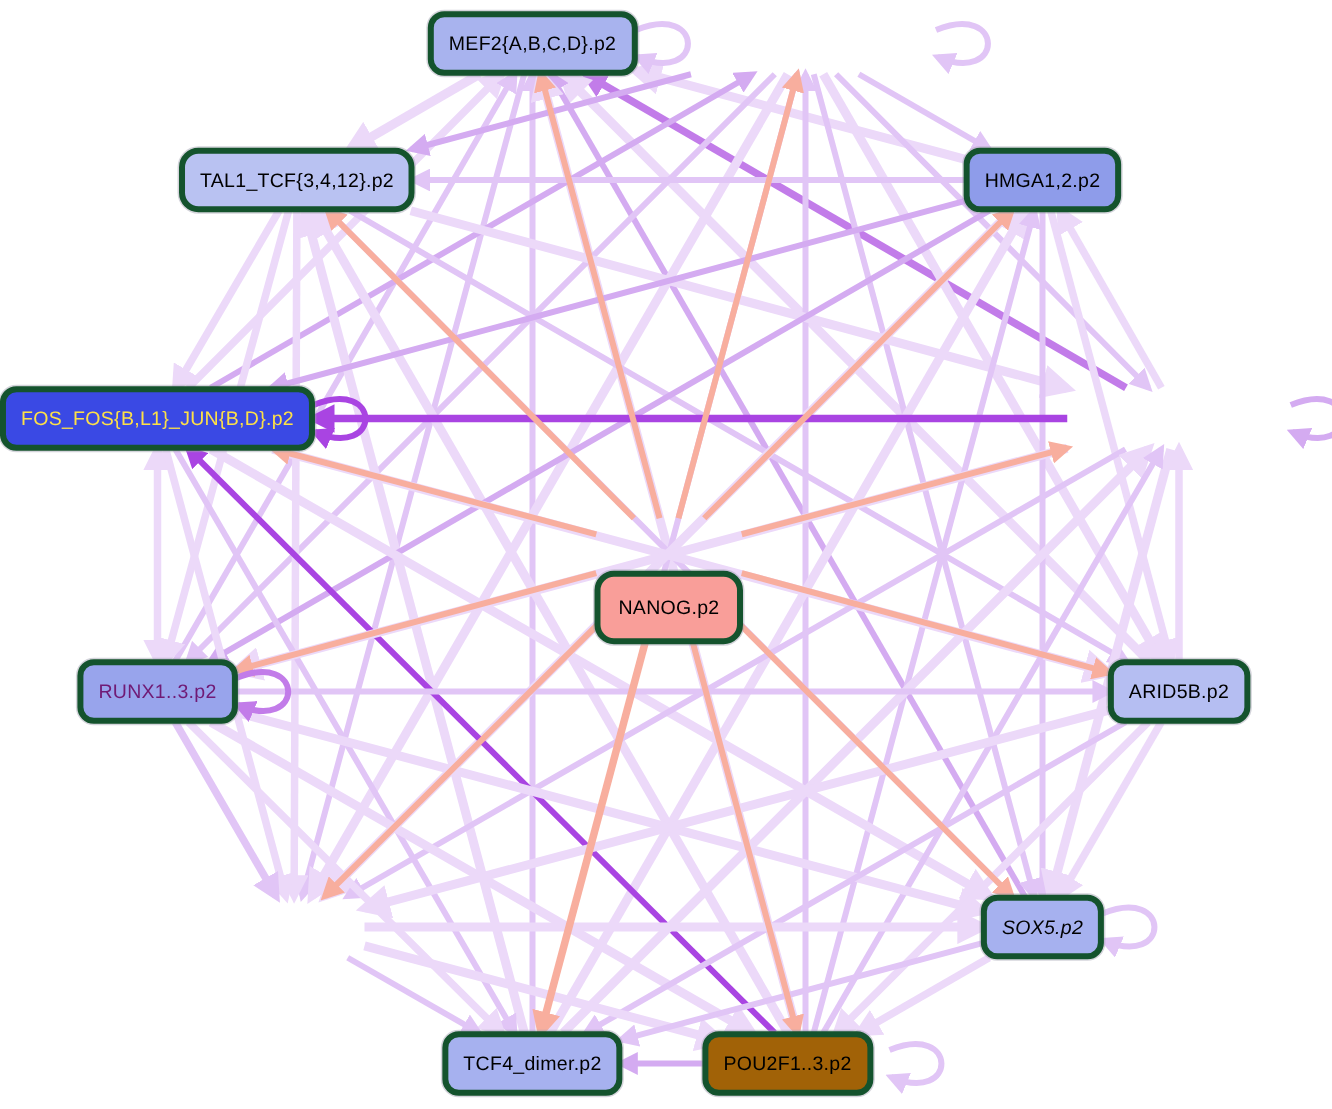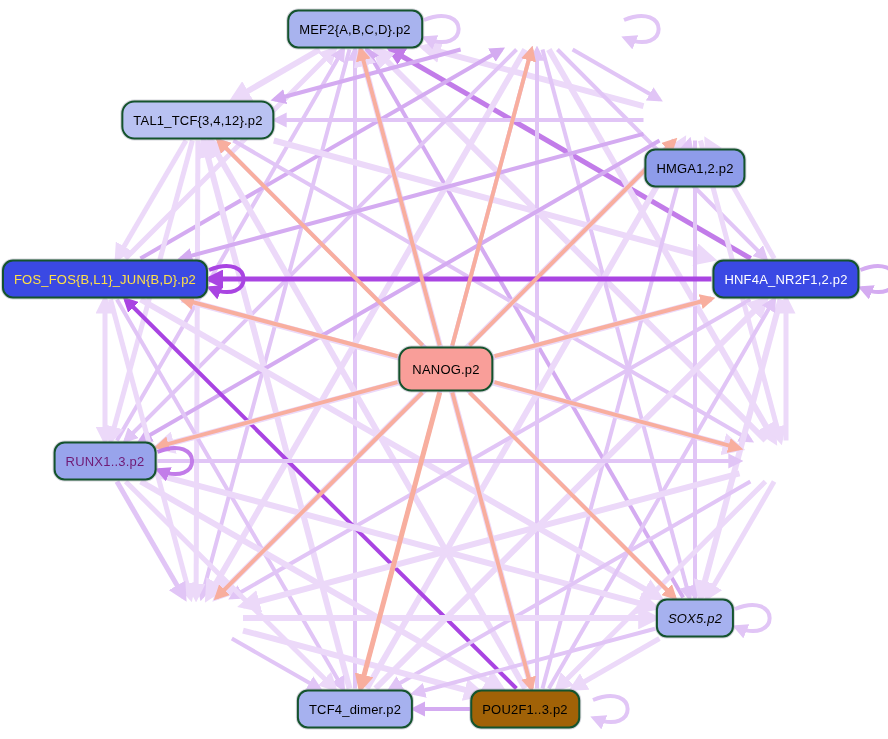--- a/index.html
+++ b/index.html
@@ -13,27 +13,27 @@
   #edge-layer{position:absolute;left:0;top:0;}
   #node-layer{position:absolute;left:0;top:0;width:100%;height:100%;pointer-events:none;}
   .gnode{
     position:absolute;
     transform:translate(-50%,-50%);
     white-space:nowrap;
     font-size:13px;
     line-height:1;
     padding:11px 10px;
     border-radius:11px;
-    border:2px solid #14532d;
+    border:4px solid #14532d;
     box-shadow:0 0 0 1px rgba(160,160,175,0.45);
     pointer-events:auto;
     cursor:default;
     letter-spacing:0.2px;
   }
-  .gnode.center{padding:14px 12px;border-radius:13px;}
+  .gnode.center{padding:14px 12px;border-radius:13px;margin-top:36px;}
 </style>
 </head>
 <body>
 
 <div id="stage">
   <svg id="edge-layer" width="888" height="739">
       <defs>
         <marker id="arr-salmon" markerWidth="3.8" markerHeight="3.8" refX="2.8" refY="1.9" orient="auto-start-reverse" markerUnits="strokeWidth">
           <path d="M0,0 L3.8,1.9 L0,3.8 Z" fill="#f8ae9e"></path>
         </marker>
@@ -134,22 +134,22 @@
       <path d="M 624,20 C 670,1 670,57 625,38" fill="none" stroke="#e1c5f6" stroke-width="4" marker-end="url(#arr-mid)"></path>
       <path d="M 860.5,270 C 906.5,251 906.5,307 861.5,288" fill="none" stroke="#d4abf1" stroke-width="4" marker-end="url(#arr-mid2)"></path>
       <path d="M 157.5,452 C 203.5,433 203.5,489 158.5,470" fill="none" stroke="#c27ce9" stroke-width="4" marker-end="url(#arr-dark)"></path>
       <path d="M 735,609 C 781,590 781,646 736,627" fill="none" stroke="#e1c5f6" stroke-width="4" marker-end="url(#arr-mid)"></path>
       <path d="M 593,700 C 639,681 639,737 594,718" fill="none" stroke="#e1c5f6" stroke-width="4" marker-end="url(#arr-mid)"></path>
       <path d="M 209,270 C 255,251 255,307 210,288" fill="none" stroke="#a944e2" stroke-width="4" marker-end="url(#arr-deep)"></path>
     </svg>
   <div id="node-layer">
       <div class="gnode" style="left: 355px; top: 29px; background: rgb(168, 179, 238); color: rgb(0, 0, 0);"><span>MEF2{A,B,C,D}.p2</span></div>
       <div class="gnode" style="left: 198px; top: 120px; background: rgb(185, 194, 242); color: rgb(0, 0, 0); border-radius: 13px;"><span>TAL1_TCF{3,4,12}.p2</span></div>
-      <div class="gnode" style="left: 695px; top: 120px; background: rgb(142, 156, 234); color: rgb(0, 0, 0); margin-top: 48px;"><span>HMGA1,2.p2</span></div>
+      <div class="gnode" style="left: 695px; top: 120px; background: rgb(142, 156, 234); color: rgb(0, 0, 0);"><span>HMGA1,2.p2</span></div>
       <div class="gnode" style="left: 105px; top: 279px; background: rgb(58, 73, 228); color: #fde047;"><span>FOS_FOS{B,L1}_JUN{B,D}.p2</span></div>
-      <div class="gnode" style="left: 786px; top: 279px; background: rgb(58, 73, 228); color: rgb(255, 255, 255);"><span>HNF4A_NR2F1,2.p2</span></div>
       <div class="gnode center" style="left: 446px; top: 369px; background: rgb(249, 158, 153); color: rgb(0, 0, 0);"><span>NANOG.p2</span></div>
       <div class="gnode" style="left: 105px; top: 461px; background: rgb(152, 164, 236); color: #701a75;"><span>RUNX1..3.p2</span></div>
+      <div class="gnode" style="left: 786px; top: 461px; background: rgb(181, 190, 242); color: rgb(0, 0, 0);"><span>ARID5B.p2</span></div>
       <div class="gnode" style="left: 695px; top: 618px; background: rgb(166, 177, 239); color: rgb(0, 0, 0); font-style: italic;"><span>SOX5.p2</span></div>
       <div class="gnode" style="left: 355px; top: 709px; background: rgb(166, 177, 239); color: rgb(0, 0, 0);"><span>TCF4_dimer.p2</span></div>
       <div class="gnode" style="left: 525px; top: 709px; background: #a16207; color: rgb(0, 0, 0);"><span>POU2F1..3.p2</span></div>
     </div>
 </div>
 
 </body></html>

